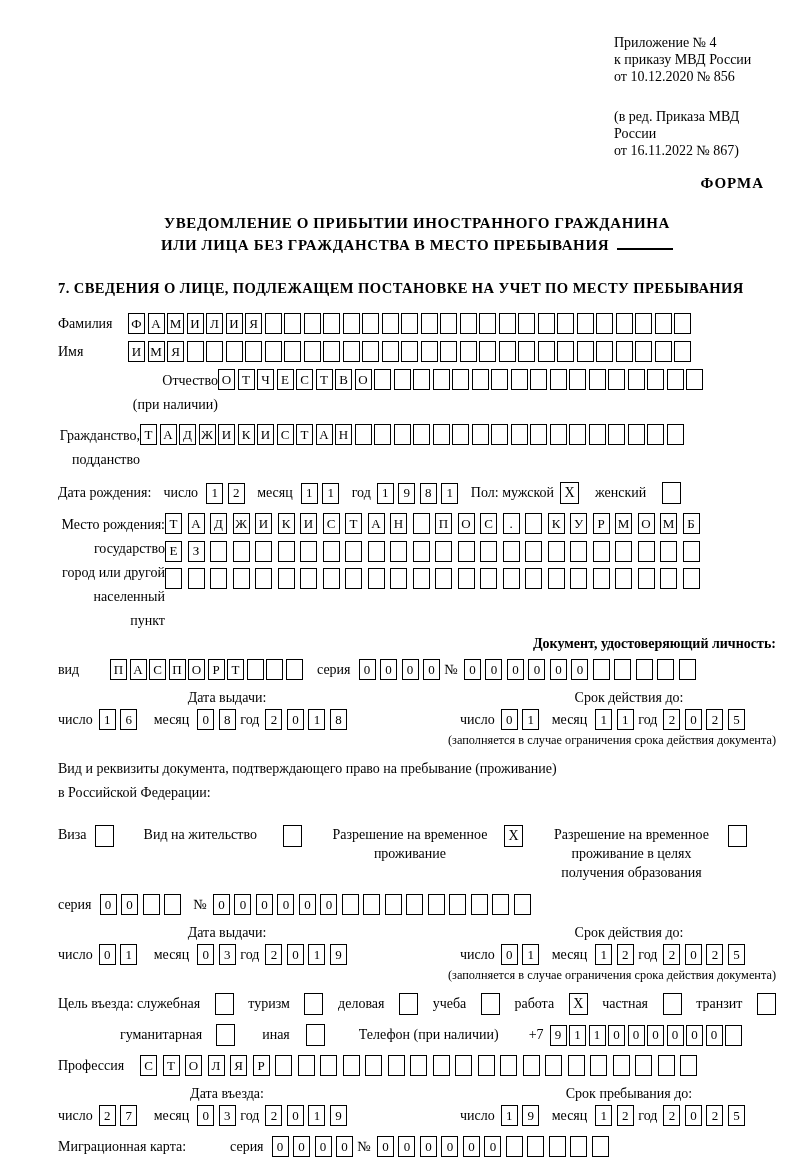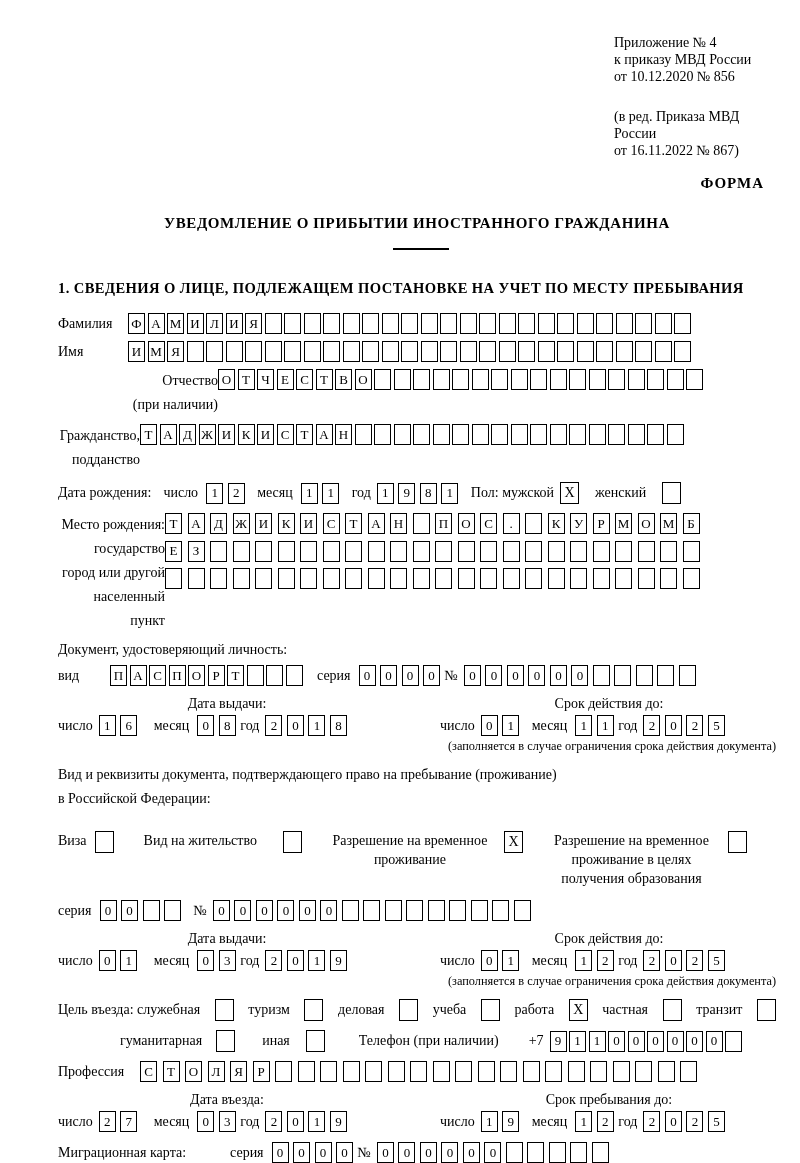--- a/index.html
+++ b/index.html
@@ -44,28 +44,28 @@
   .cb {
     width:19px; height:22px; border:1.5px solid #000; flex:none;
     display:inline-flex; align-items:center; justify-content:center; font-size:14px;
   }
 
   
   .mlS { margin-left:8px; } .mlM { margin-left:12px; } .mlL { margin-left:16px; }
   .mrS { margin-right:6px; } .mrM { margin-right:8px; }
 
   
-  .dblrow { display:flex; margin-top:10px; }
+  .dblrow { display:flex; margin-top:10px;gap:20px; }
   .dcol { width:338px; flex:none; }
   .dcol + .dcol { margin-left:44px; }
   .dhead { text-align:center; margin-bottom:3px; }
   .dline { display:flex; align-items:center; }
   .limnote { font-size:12.3px; text-align:right; margin-top:3px; }
 
-  .dochead { text-align:left; font-weight:normal; margin-top:9px; }
+  .dochead { text-align:right; font-weight:bold; margin-top:3px; }
   .para { margin-top:9px; line-height:24px; }
 
   .ctr { text-align:center; line-height:19px; flex:none; }
 
   .stack > .cells { margin-bottom:6.5px; display:inline-flex; }
   .stack { display:flex; flex-direction:column; }
 </style>
 </head>
 <body>
 
@@ -76,24 +76,24 @@
     <div>к приказу МВД России</div>
     <div>от 10.12.2020 № 856</div>
     <div class="gap">(в ред. Приказа МВД России</div>
     <div>от 16.11.2022 № 867)</div>
   </div>
 
   <div class="forma">ФОРМА</div>
 
   <div class="title">
     <div>УВЕДОМЛЕНИЕ О ПРИБЫТИИ ИНОСТРАННОГО ГРАЖДАНИНА</div>
-    <div><span class="uline"></span></div>
-  </div>
-
-  <div class="sec1">1. СВЕДЕНИЯ О ЛИЦЕ, ПОДЛЕЖАЩЕМ ПОСТАНОВКЕ НА УЧЕТ ПО МЕСТУ ПРЕБЫВАНИЯ</div>
+    <div><span>ИЛИ ЛИЦА БЕЗ ГРАЖДАНСТВА В МЕСТО ПРЕБЫВАНИЯ</span><span class="uline"></span></div>
+  </div>
+
+  <div class="sec1">7. СВЕДЕНИЯ О ЛИЦЕ, ПОДЛЕЖАЩЕМ ПОСТАНОВКЕ НА УЧЕТ ПО МЕСТУ ПРЕБЫВАНИЯ</div>
 
   <div class="frow" style="margin-top:16px">
     <span class="lbl w70">Фамилия</span>
     <span class="cells">
         <span class="cell">Ф</span>
         <span class="cell">А</span>
         <span class="cell">М</span>
         <span class="cell">И</span>
         <span class="cell">Л</span>
         <span class="cell">И</span>

